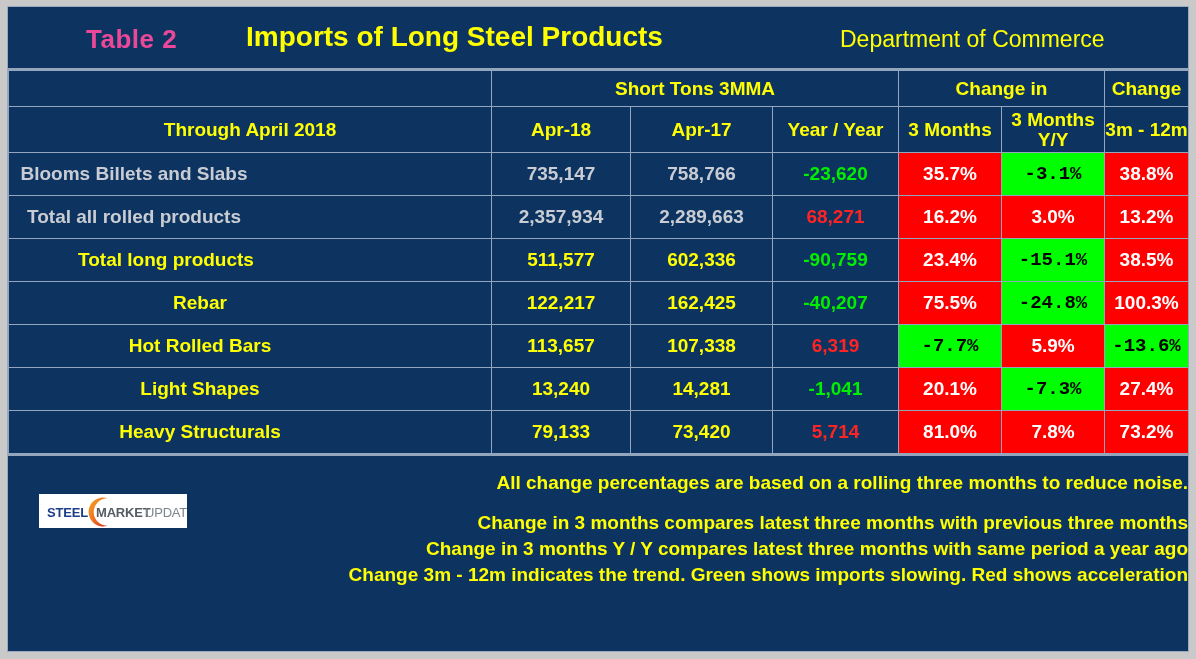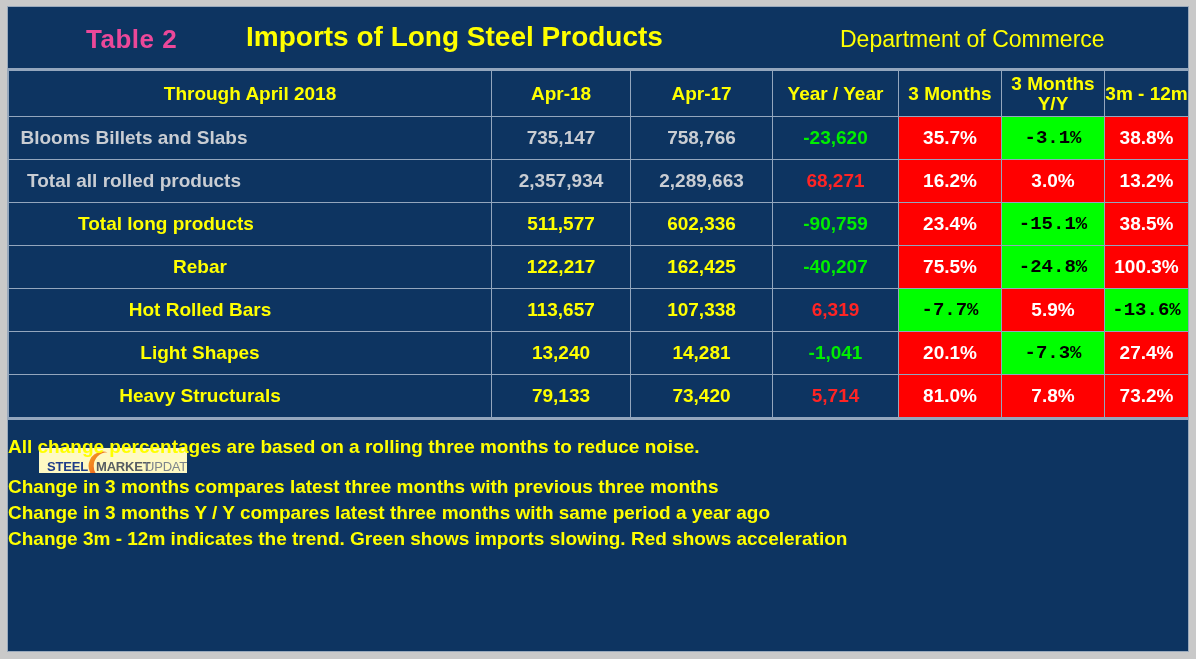--- a/index.html
+++ b/index.html
@@ -119,36 +119,36 @@
     position: relative;
     height: 148px;
     border-top: 2px solid #93a6bd;
     box-sizing: border-box;
     background: #0d3461;
   }
   .foot-line {
     color: #ffff00;
     font-weight: bold;
     font-size: 19px;
-    text-align: left;
+    text-align: right;
     width: 100%;
   }
   .fl1 { position: absolute; top: 16px;  left: 0; }
   .fl2 { position: absolute; top: 56px;  left: 0; }
   .fl3 { position: absolute; top: 82px;  left: 0; }
   .fl4 { position: absolute; top: 108px; left: 0; }
 
   
   .logo {
     position: absolute;
     left: 31px;
-    top: 28px;
+    top: 38px;
     width: 148px;
-    height: 25px;
-    background: #fef9c3;
+    height: 34px;
+    background: #ffffff;
     overflow: hidden;
   }
   .logo .arc {
     position: absolute;
     left: 44px;
     top: 1px;
     width: 34px;
     height: 34px;
   }
   .logo .lt {
@@ -177,20 +177,26 @@
       <colgroup>
         <col style="width:483px">
         <col style="width:139px">
         <col style="width:142px">
         <col style="width:126px">
         <col style="width:103px">
         <col style="width:103px">
         <col style="width:84px">
       </colgroup>
       <tbody id="table-body">
+        <tr class="hrow1">
+          <td class="blank-cell"></td>
+          <td colspan="3" class="hdr-3mma">Short Tons 3MMA</td>
+          <td colspan="2" class="hdr-3mma">Change in</td>
+          <td class="hdr-3mma">Change</td>
+        </tr>
         <tr class="hrow2">
           <td class="hdr-through">Through April 2018</td>
           <td>Apr-18</td>
           <td>Apr-17</td>
           <td>Year / Year</td>
           <td class="hdr-small">3 Months</td>
           <td class="hdr-small">
             <span>3 Months</span><br>
             <span>Y/Y</span>
           </td>

